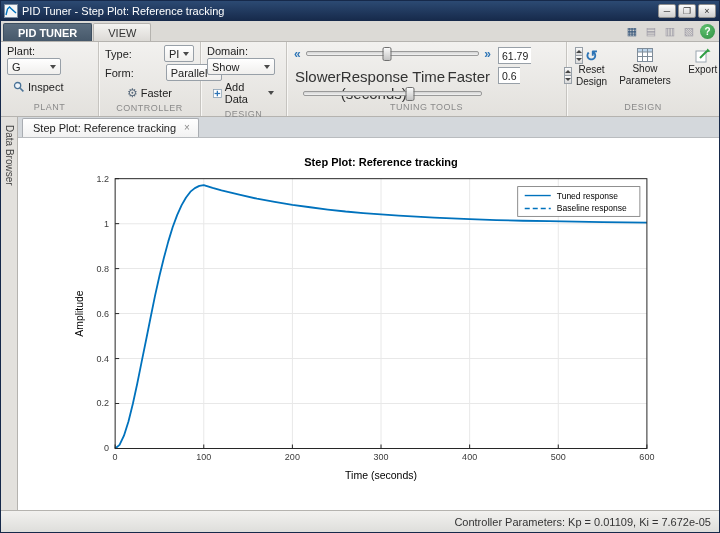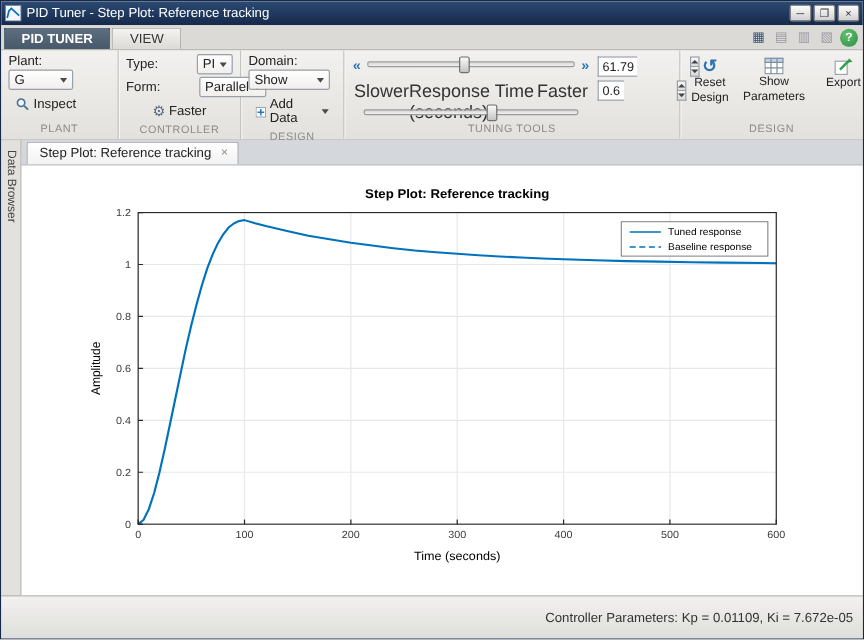--- a/index.html
+++ b/index.html
@@ -71,21 +71,21 @@
   svg text { font-family: "Liberation Sans", sans-serif; }
   svg .grid { stroke: #e8e8e8; stroke-width: 1; }
   svg .tick { stroke: #262626; stroke-width: 1; }
   svg .axesbox { stroke: #262626; stroke-width: 1; fill: none; }
   svg .ticklabel { font-size: 9px; fill: #3c3c3c; }
   svg .charttitle { font-size: 11px; font-weight: bold; fill: #000; }
   svg .axislabel { font-size: 10.5px; fill: #000; }
   svg .legendtext { font-size: 8.5px; fill: #000; }
 
   
-  .statusbar { height: 36px; background: linear-gradient(#f2f1ef, #dededb); border-top: 1px solid #b5b3af; display: flex; align-items: center; justify-content: flex-end; padding: 0 8px; font-size: 11px; color: #333; flex: none; }
+  .statusbar { height: 22px; background: linear-gradient(#f2f1ef, #dededb); border-top: 1px solid #b5b3af; display: flex; align-items: center; justify-content: flex-end; padding: 0 8px; font-size: 11px; color: #333; flex: none; }
 </style>
 </head>
 <body>
 
 <div class="window">
 
   <div class="titlebar">
     <svg class="appicon" viewBox="0 0 14 14">
       <rect x="0.5" y="0.5" width="13" height="13" fill="#f4f6f8" stroke="#7a8ba0"></rect>
       <polyline points="2,11 3.5,5 5.5,3 7,4.5 12,9" fill="none" stroke="#0072BD" stroke-width="1.4"></polyline>

